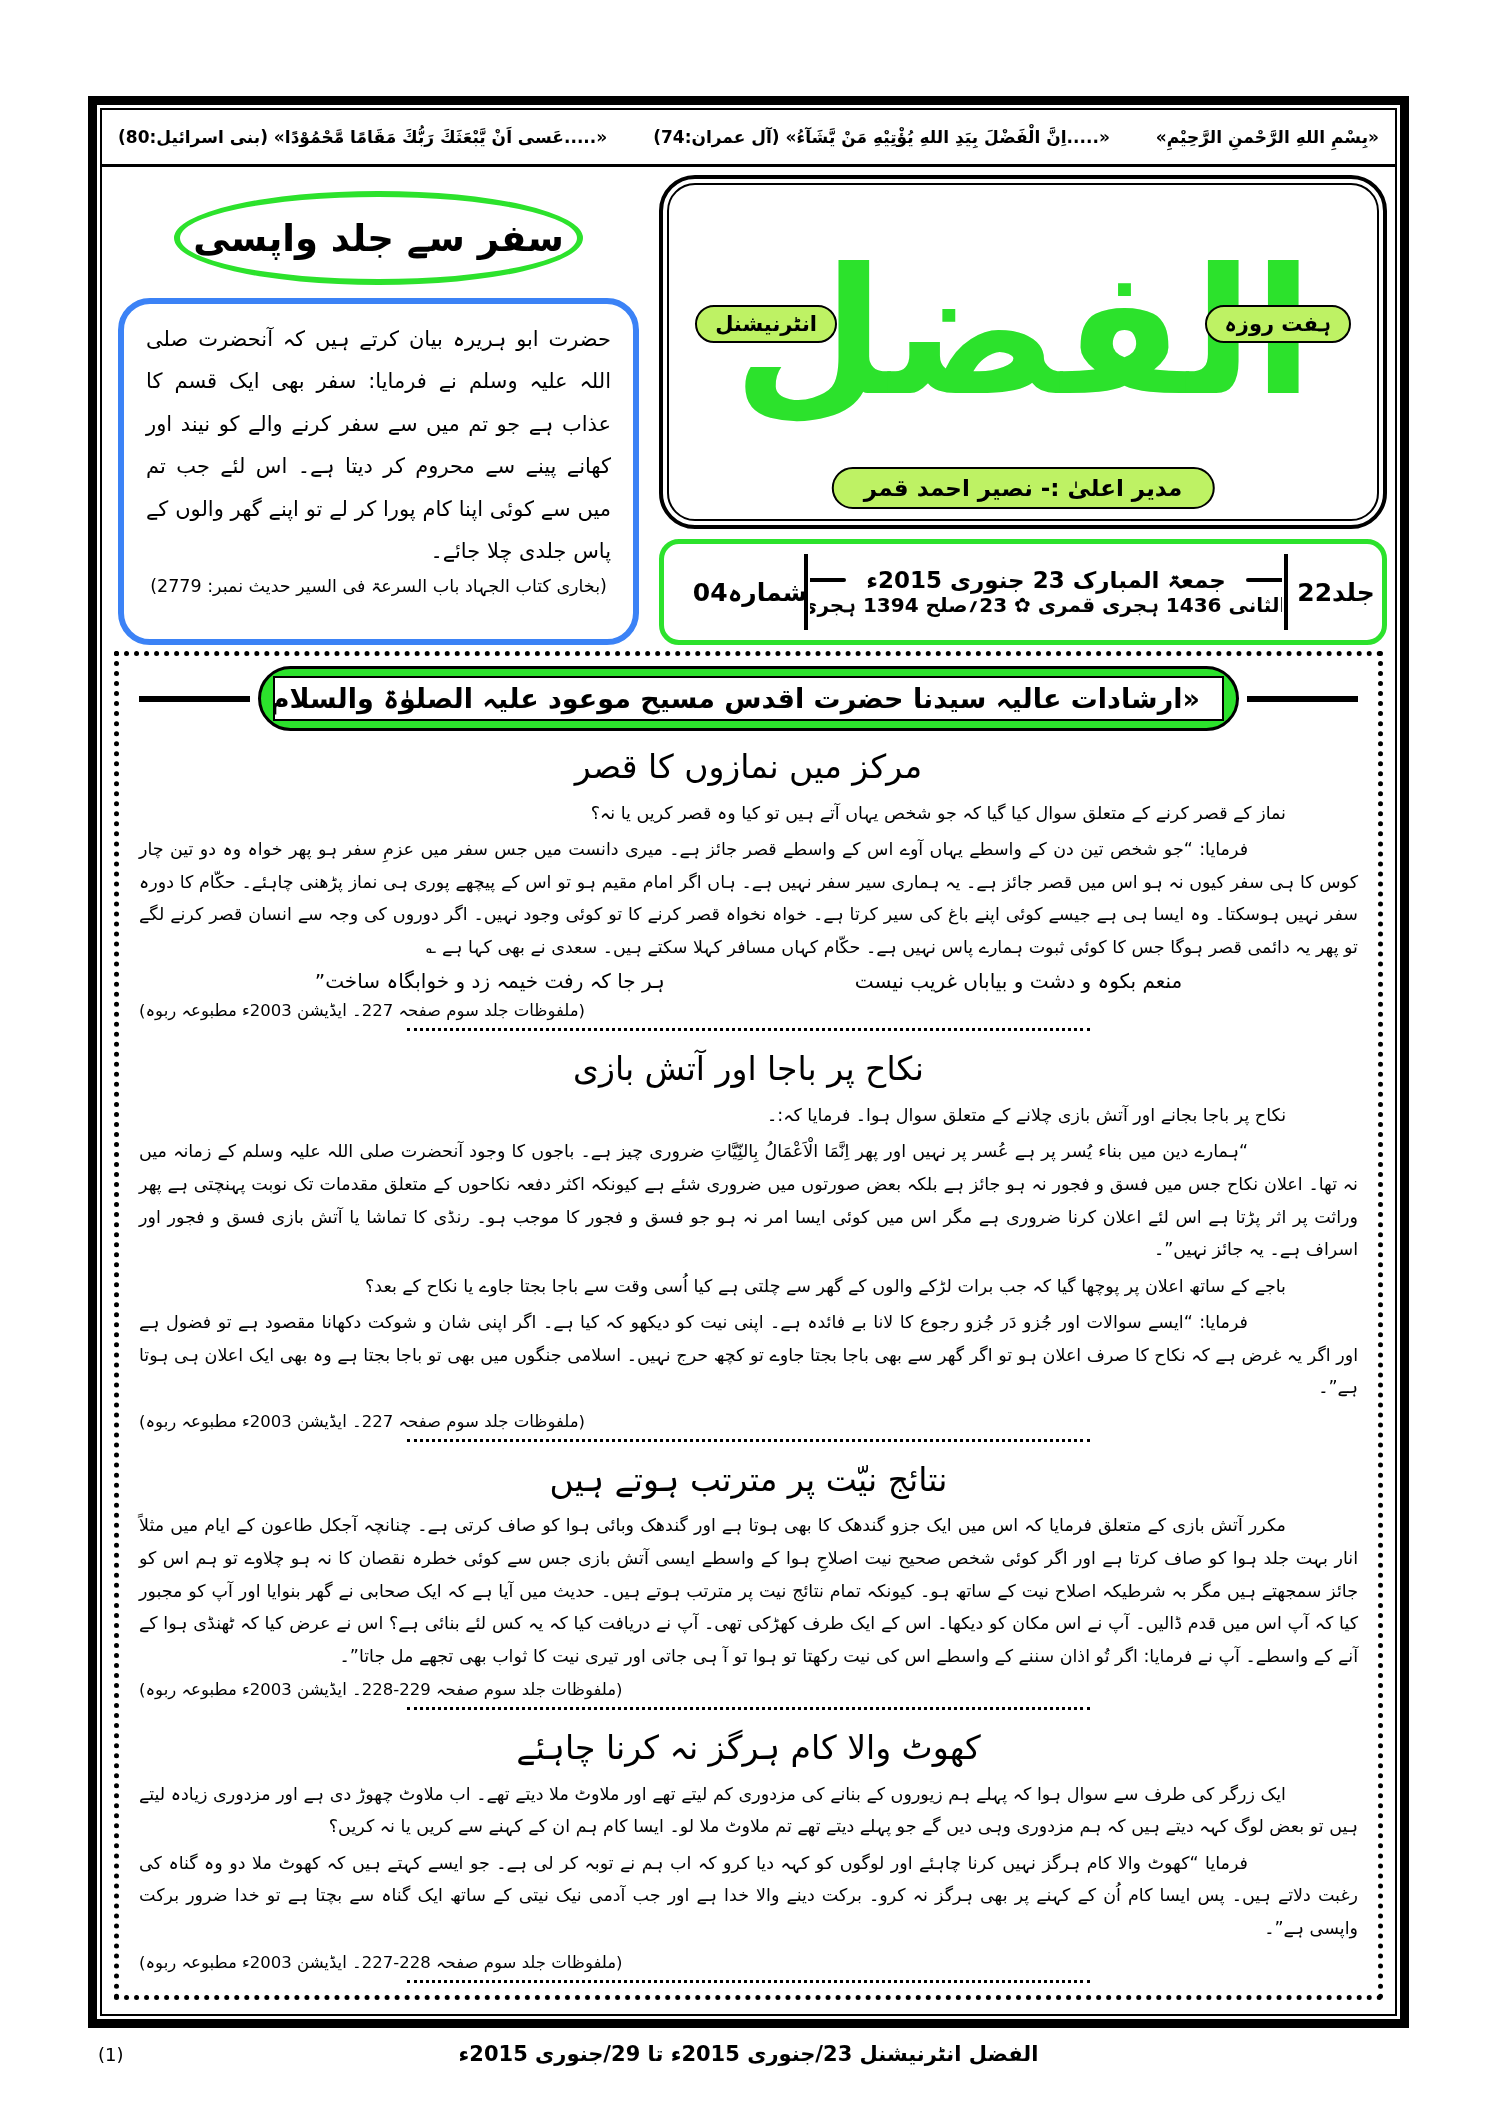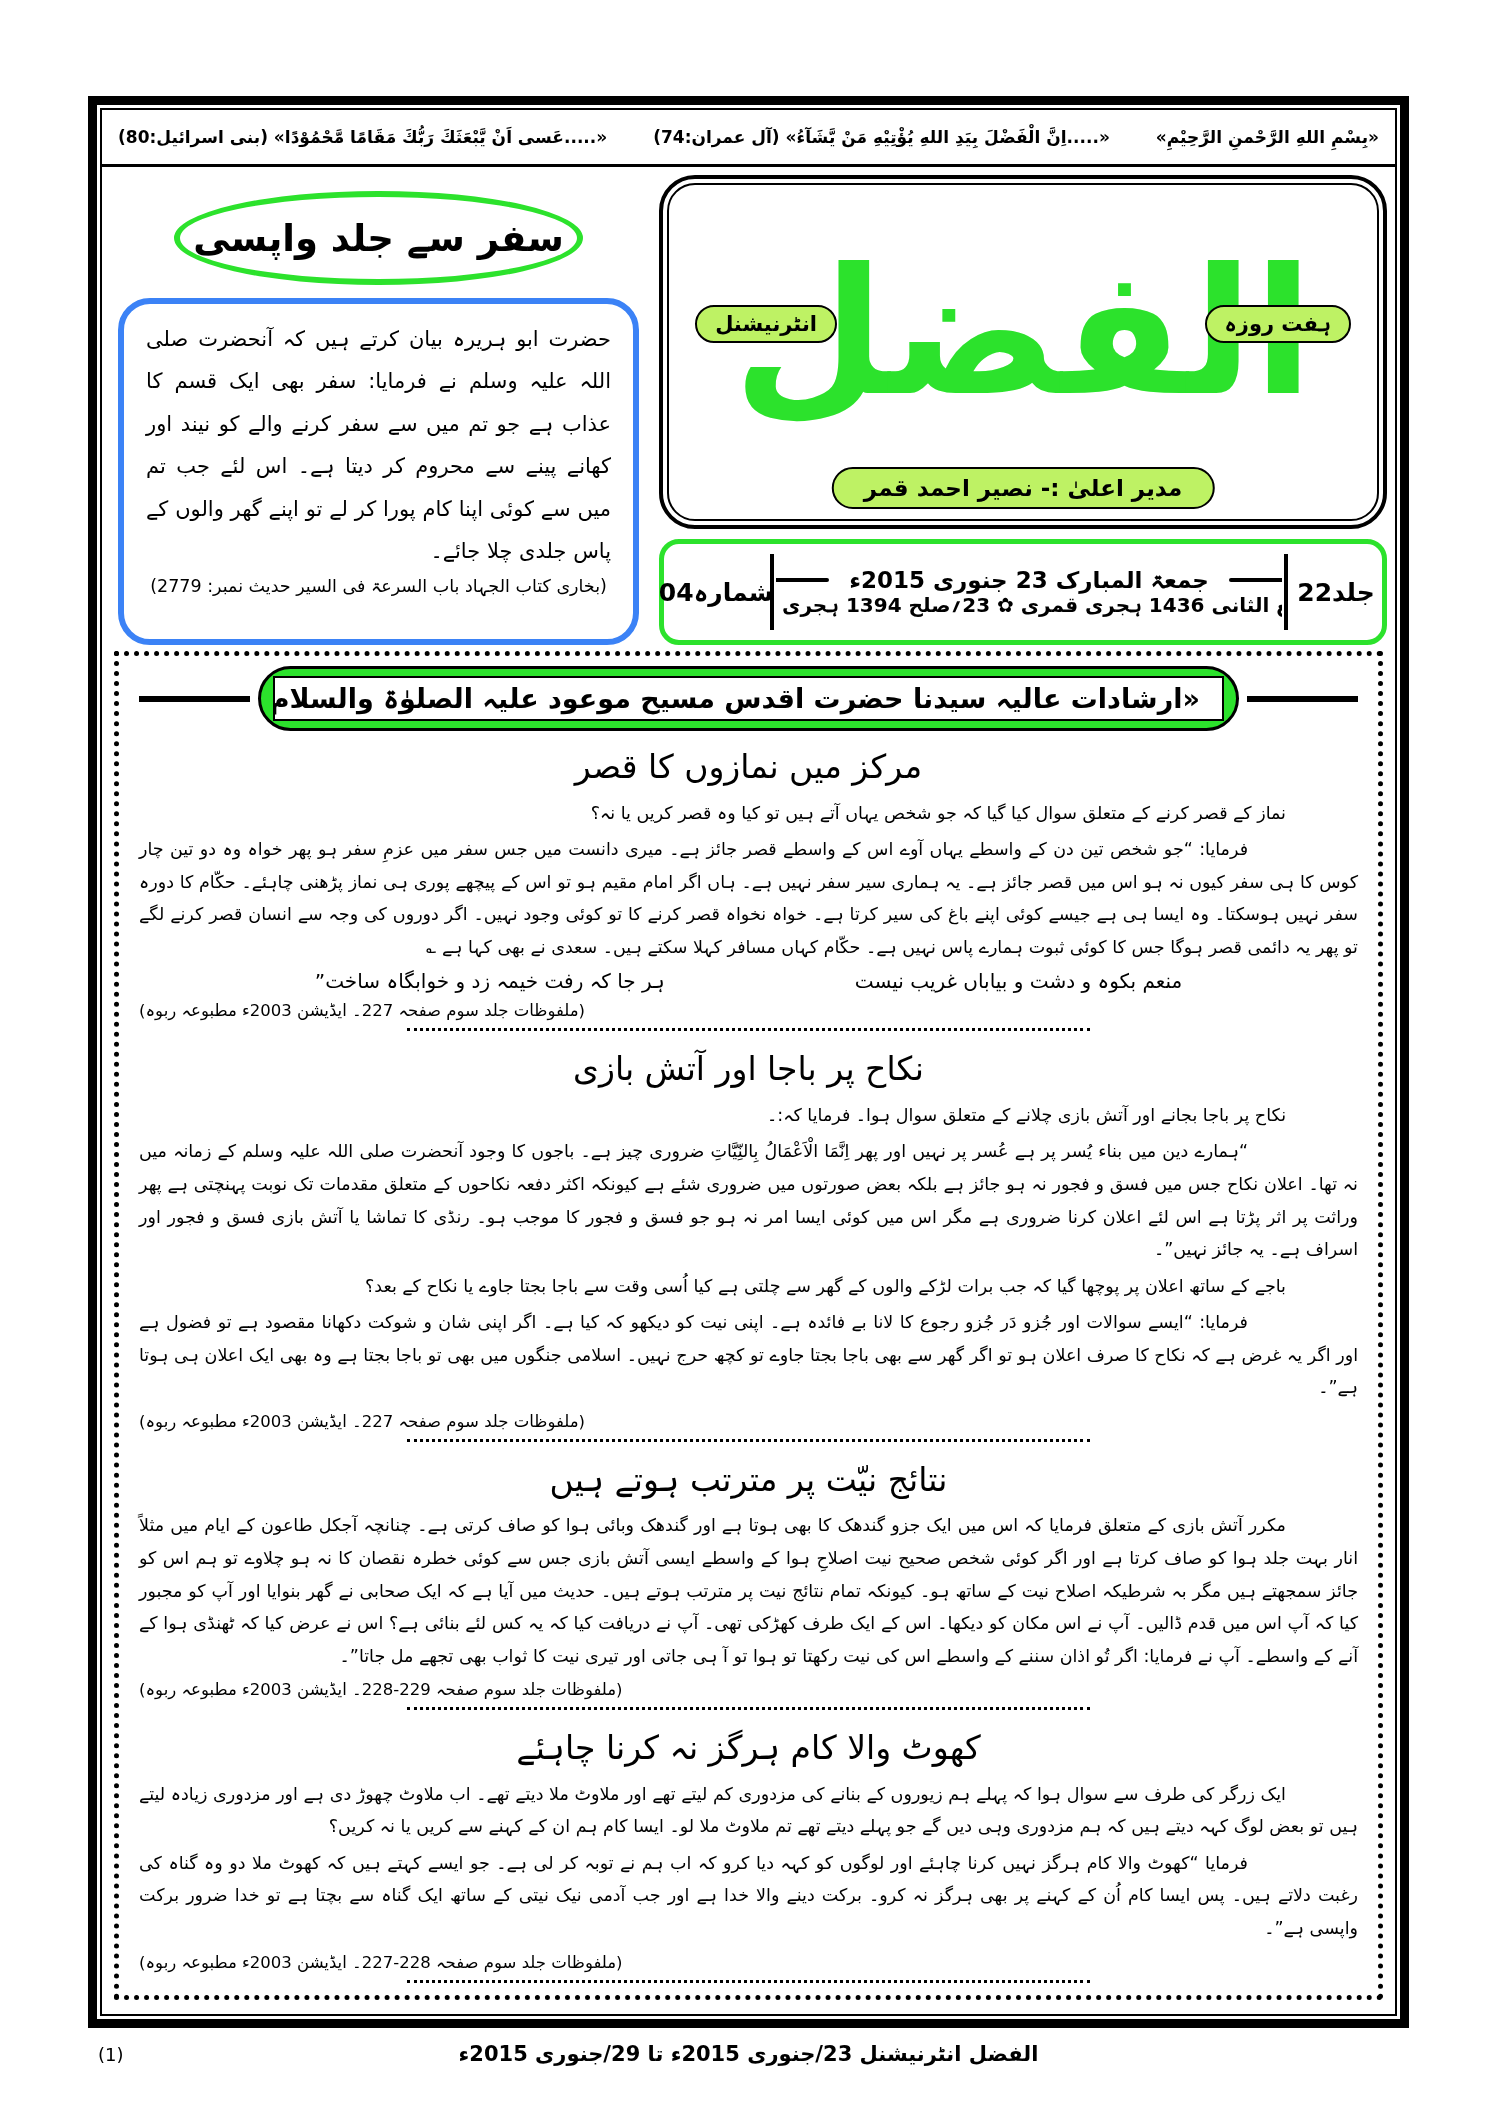--- a/index.html
+++ b/index.html
@@ -35,21 +35,21 @@
     padding:5px 18px; font-weight:bold; font-size:21px; white-space:nowrap; z-index:3;
   }
   .pill-weekly{top:36%; right:26px;}
   .pill-intl{top:36%; left:26px;}
   .pill-editor{bottom:10px; left:50%; transform:translateX(-50%); font-size:23px; padding:6px 30px;}
   .date-bar{
     flex:none; height:106px; margin-top:10px; border-radius:20px;
     display:flex; align-items:stretch; direction:rtl; font-weight:bold; box-sizing:border-box; background:#fff;
   }
   .cell-vol,.cell-issue{display:flex; align-items:center; justify-content:center; font-size:25px; white-space:nowrap;}
-  .cell-vol{width:92px;} .cell-issue{width:104px;}
+  .cell-vol{width:92px;} .cell-issue{width:104px;padding-left:34px;}
   .vline{width:4px; background:#000; margin:10px 2px;}
   .date-center{flex:1; display:flex; flex-direction:column; align-items:center; justify-content:center; gap:0; overflow:hidden;}
   .date-l1{display:flex; align-items:center; font-size:23px; white-space:nowrap;}
   .dash{display:inline-block; width:58px; height:4px; background:#000; border-radius:2px; margin:0 20px;}
   .date-l2{font-size:20px; white-space:nowrap;}
   
   .travel-col{width:43%; display:flex; flex-direction:column; align-items:center; padding-top:16px; box-sizing:border-box;}
   .travel-title{
     width:76%; height:94px; border-radius:50%;
     display:flex; align-items:center; justify-content:center;

